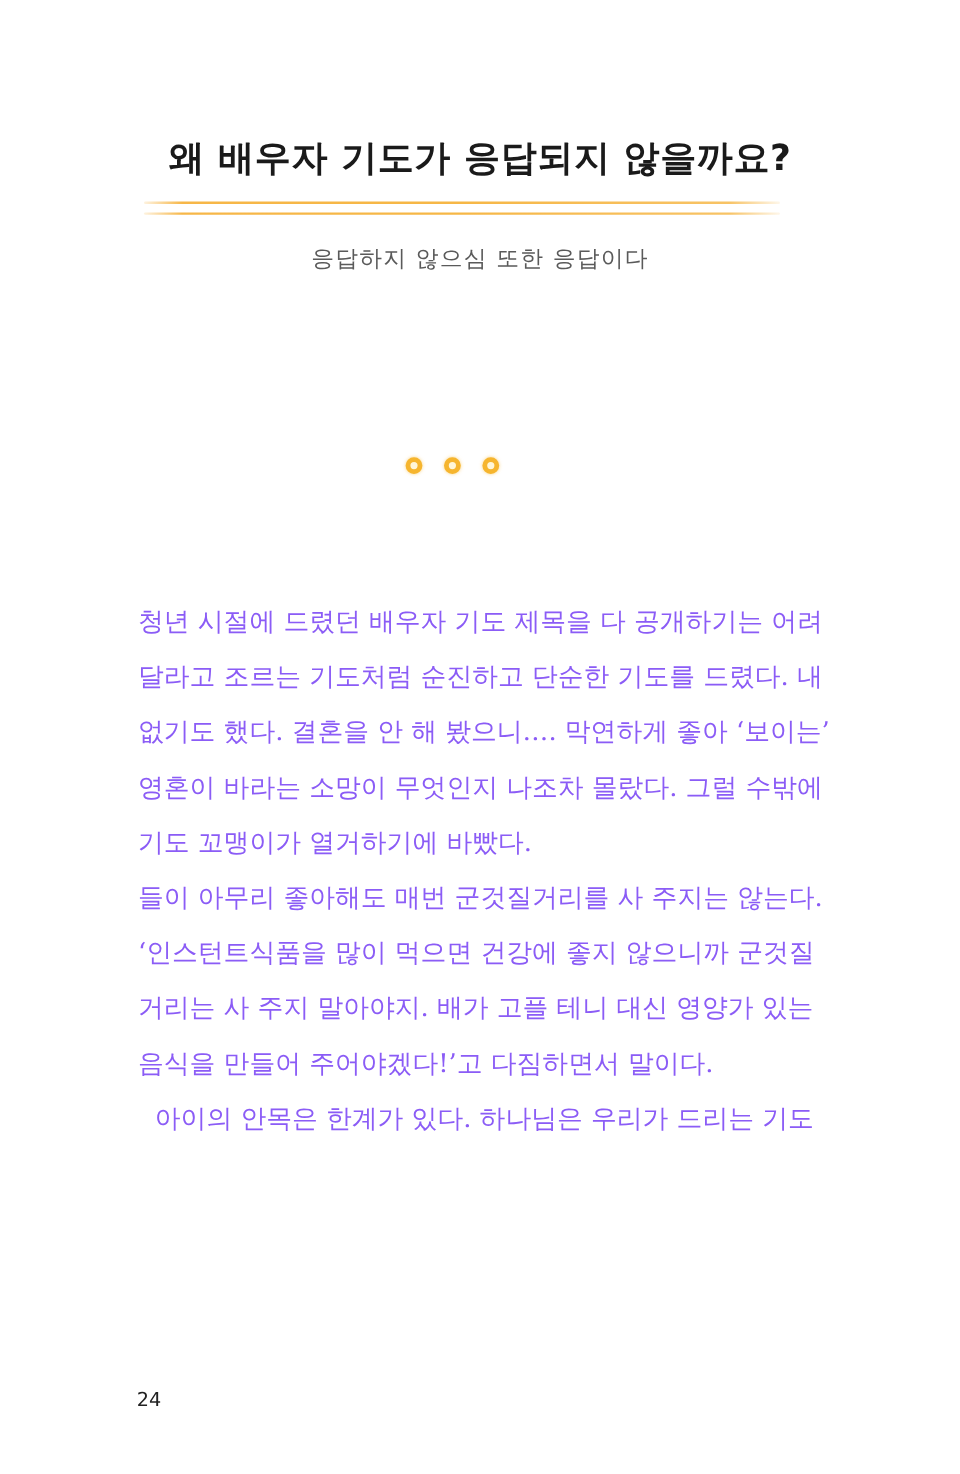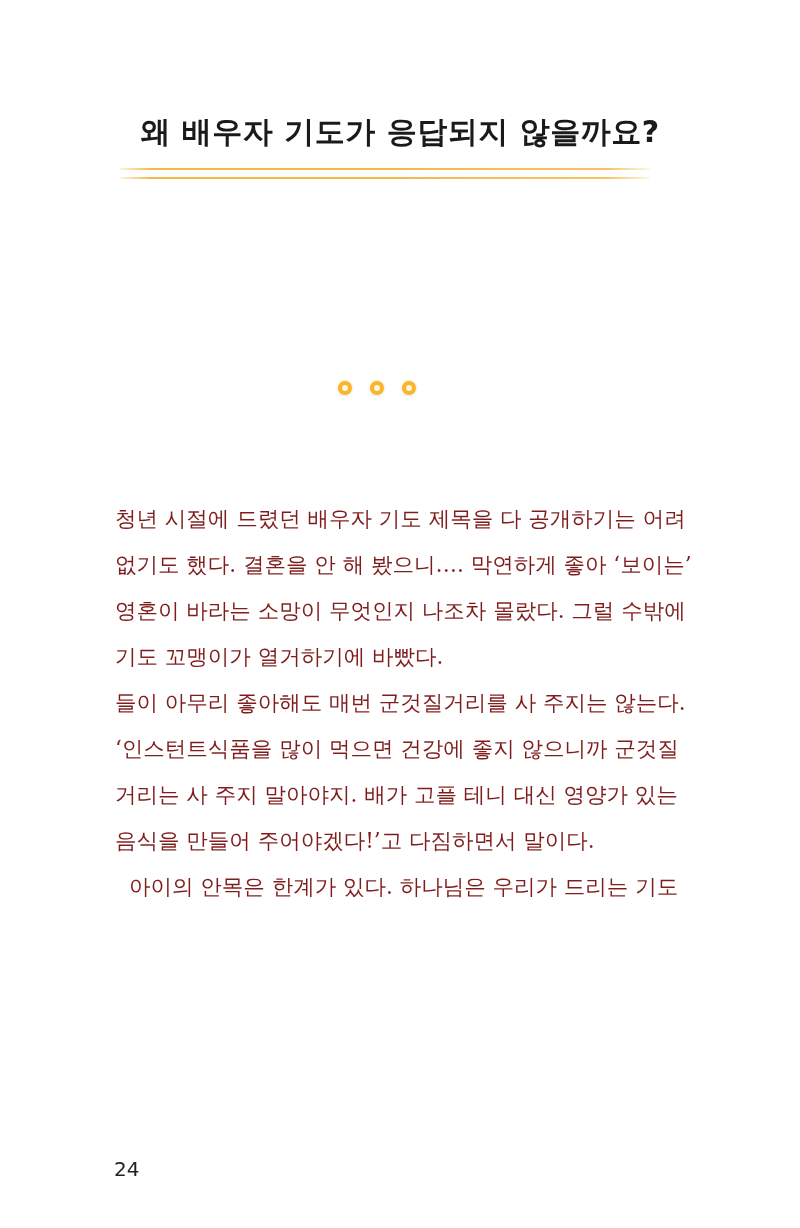--- a/index.html
+++ b/index.html
@@ -66,63 +66,65 @@
       background: #fff6d8;
       box-shadow: 0 0 3px rgba(246,181,46,0.6);
     }
     .body-text {
       position: absolute;
       left: 115px;
       width: 560px;
       top: 496px;
       font-family: "DejaVu Serif", serif;
       font-size: 21.5px;
-      color: #7f1d1d;
+      color: #8b5cf6;
     }
     .line {
       height: 46px;
       line-height: 46px;
       white-space: nowrap;
       text-align: justify;
       text-align-last: justify;
       display: block;
     }
     .line.last {
       text-align-last: left;
     }
     .indent {
       padding-left: 14px;
     }
     .page-number {
       position: absolute;
       left: 114px;
       top: 1157px;
       font-family: "DejaVu Sans", sans-serif;
-      font-size: 20px;
+      font-size: 16px;
       color: #222222;
     }
   </style>
 </head>
 <body>
 
 <div class="page">
 
   <div class="chapter-title">왜 배우자 기도가 응답되지 않을까요?</div>
   <div class="title-rule rule-1"></div>
   <div class="title-rule rule-2"></div>
 
+  <div class="subtitle">응답하지 않으심 또한 응답이다</div>
 
   <div class="ornament">
     <span class="dot"></span>
     <span class="dot"></span>
     <span class="dot"></span>
   </div>
 
   <div class="body-text">
     <span class="line">청년 시절에 드렸던 배우자 기도 제목을 다 공개하기는 어려</span>
+    <span class="line">달라고 조르는 기도처럼 순진하고 단순한 기도를 드렸다. 내</span>
     <span class="line">없기도 했다. 결혼을 안 해 봤으니…. 막연하게 좋아 ‘보이는’</span>
     <span class="line">영혼이 바라는 소망이 무엇인지 나조차 몰랐다. 그럴 수밖에</span>
     <span class="line last">기도 꼬맹이가 열거하기에 바빴다.</span>
     <span class="line">들이 아무리 좋아해도 매번 군것질거리를 사 주지는 않는다.</span>
     <span class="line">‘인스턴트식품을 많이 먹으면 건강에 좋지 않으니까 군것질</span>
     <span class="line">거리는 사 주지 말아야지. 배가 고플 테니 대신 영양가 있는</span>
     <span class="line last">음식을 만들어 주어야겠다!’고 다짐하면서 말이다.</span>
     <span class="line indent">아이의 안목은 한계가 있다. 하나님은 우리가 드리는 기도</span>
   </div>
 

